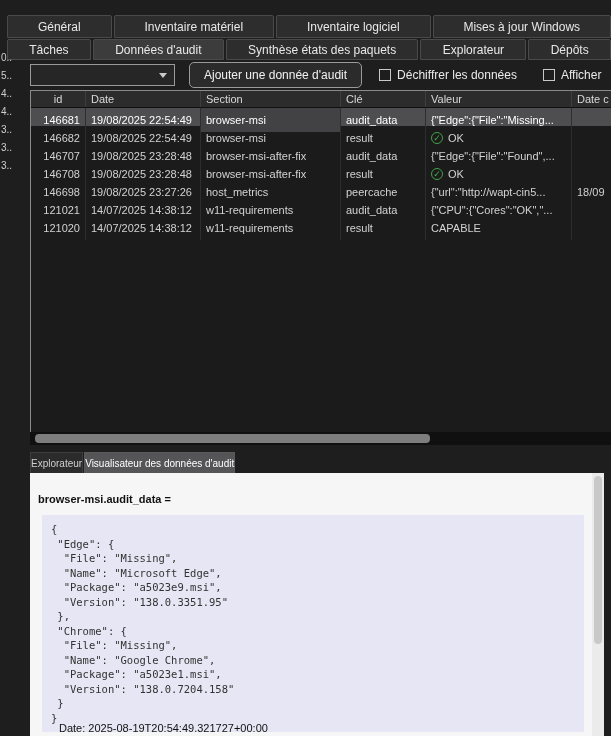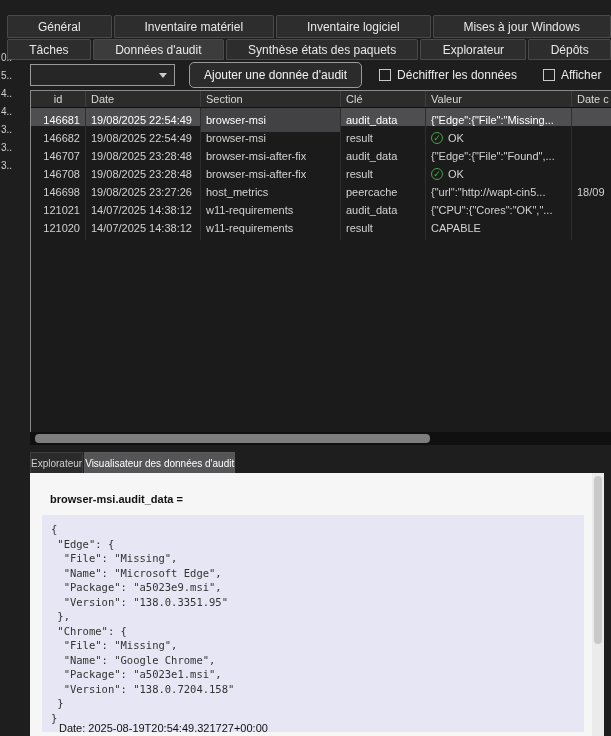--- a/index.html
+++ b/index.html
@@ -77,21 +77,21 @@
   
   .bottom-tabs { position:absolute; top:452px; left:30px; height:21px; display:flex; gap:1px; }
   .btab {
     display:flex; align-items:center; padding:0 0; background:#2b2b2b;
     font-size:10px; color:#cfcfcf; border:1px solid #3d3d3d; border-bottom:none;
   }
   .btab.active { background:#555557; color:#fff; border-color:#5a5a5a; }
 
   
   .viewer { position:absolute; top:473px; left:30px; width:574px; bottom:0; background:#f6f6f6; }
-  .viewer-title { margin:20px 0 0 20px; font-size:11px; font-weight:bold; color:#111; }
+  .viewer-title { margin:20px 0 0 8px; font-size:11px; font-weight:bold; color:#111; }
   .json-box {
     margin:10px 20px 0 12px; background:#e6e6f4; padding:7px 9px;
     font-family:"DejaVu Sans Mono", monospace; font-size:10.5px; line-height:14.5px;
     color:#333; white-space:pre; overflow:hidden;
   }
   .viewer-date { position:absolute; left:8px; bottom:2px; font-size:11px; color:#111;padding-left:21px; }
   .vscroll { position:absolute; right:0; top:0; bottom:0; width:12px; background:#ebebeb; }
   .vscroll-thumb { position:absolute; top:3px; left:2px; width:8px; height:168px; background:#c9c9c9; border-radius:4px; }
 </style>
 </head>

